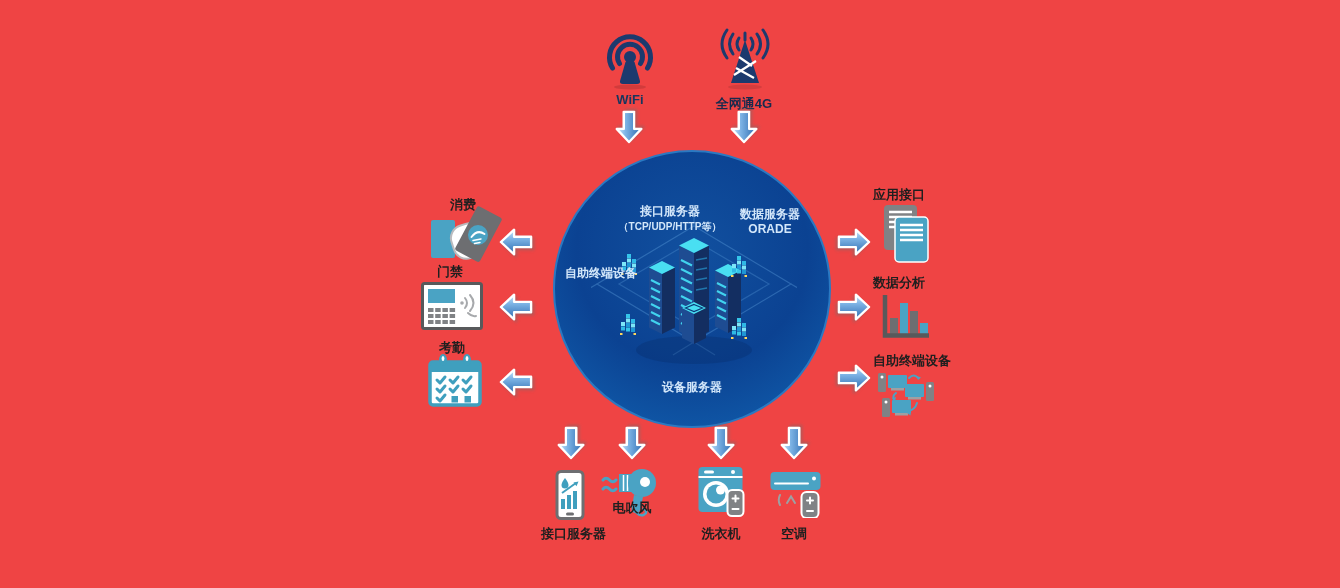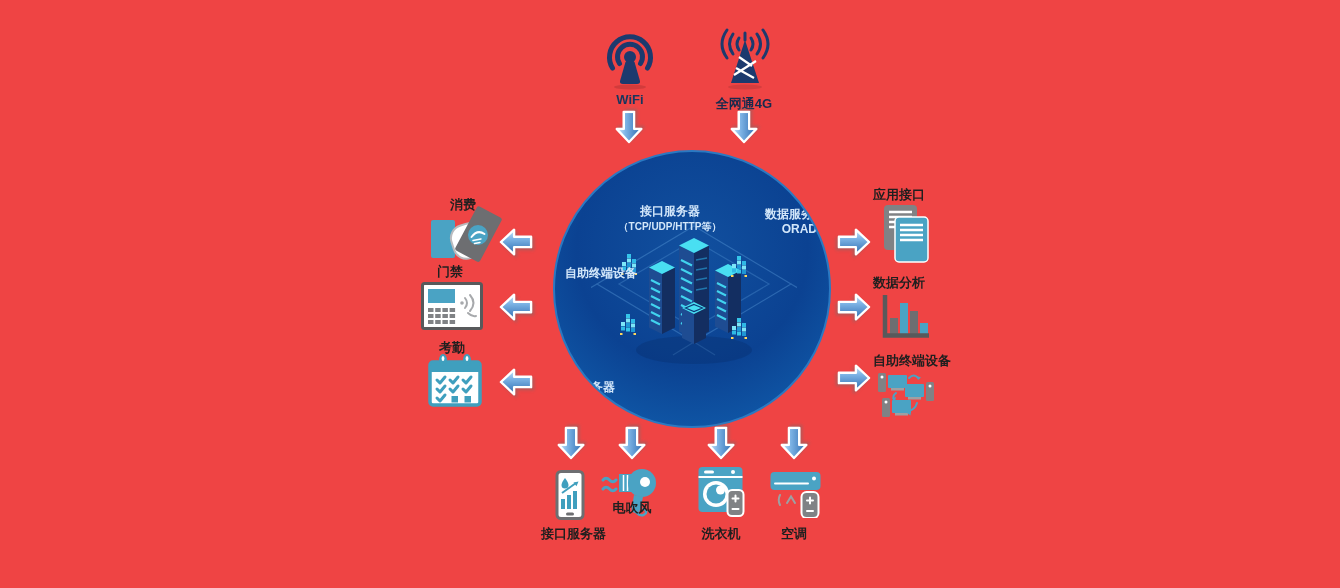--- a/index.html
+++ b/index.html
@@ -115,26 +115,26 @@
 
       <use href="#clu" transform="translate(31,40)"></use>
       <use href="#clu" transform="translate(30,100)"></use>
       <use href="#clu" transform="translate(141,42)"></use>
       <use href="#clu" transform="translate(141,104)"></use>
     </svg>
     <div class="cloud-lbl" style="left:30px;top:52px;width:170px;text-align:center">
       <div>接口服务器</div>
       <div style="font-size:10px">（TCP/UDP/HTTP等）</div>
     </div>
-    <div class="cloud-lbl" style="left:160px;top:55px;width:110px;text-align:right">
+    <div class="cloud-lbl" style="left:160px;top:55px;width:110px;text-align:center">
       <div>数据服务器</div>
       <div>ORADE</div>
     </div>
     <div class="cloud-lbl" style="left:10px;top:114px">自助终端设备</div>
-    <div class="cloud-lbl" style="left:0;top:228px;width:100%;text-align:left">设备服务器</div>
+    <div class="cloud-lbl" style="left:0;top:228px;width:100%;text-align:center">设备服务器</div>
   </div>
 
   <div class="abs lbl" style="left:430px;top:196px;width:66px">消费</div>
   <svg class="abs" style="left:430px;top:206px" width="75" height="58" viewBox="0 0 75 58">
     <rect x="1" y="14" width="24" height="38" rx="2" fill="#4aa3c4"></rect>
     <rect x="22" y="18" width="32" height="34" rx="13" fill="#fff" stroke="#b9bbbe" stroke-width="2" transform="rotate(-18 38 35)"></rect>
     <g transform="rotate(28 48 29)">
         <rect x="34" y="3" width="28" height="50" rx="2.5" fill="#6d6e71"></rect>
       </g>
     <circle cx="48" cy="29" r="10" fill="#4aa3c4"></circle>

